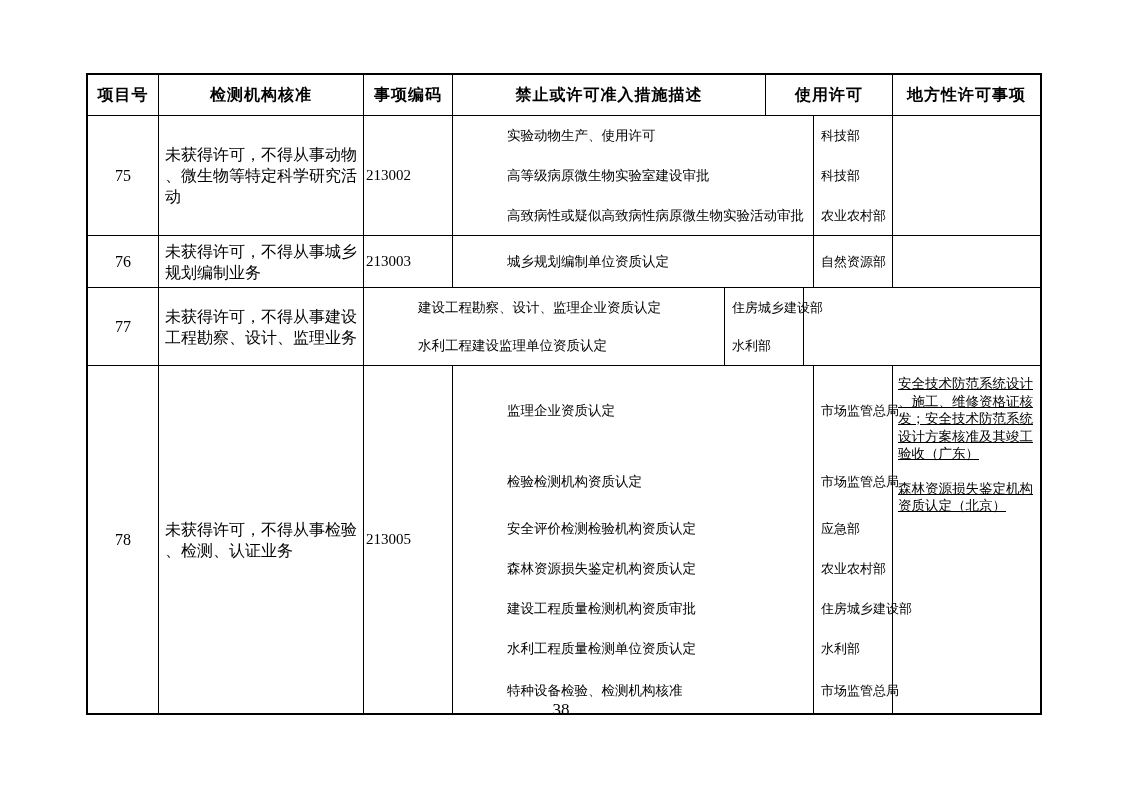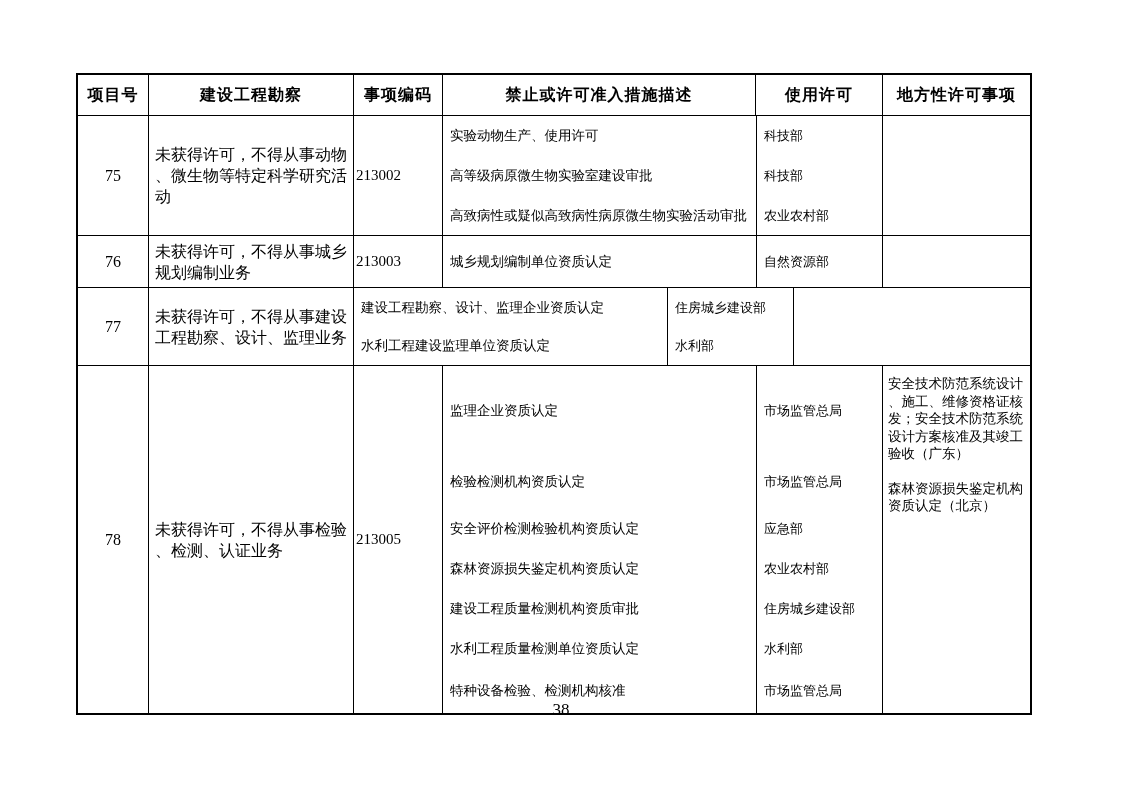--- a/index.html
+++ b/index.html
@@ -5,35 +5,35 @@
   * { margin:0; padding:0; box-sizing:border-box; }
   html,body { background:#e8e8e8; }
   body {
     width:1122px; height:793px; position:relative;
     font-family:"Liberation Serif", serif; color:#000;
   }
   .page {
     position:absolute; inset:0; background:#ffffff;
   }
   .doc-table {
-    position:absolute; left:76px; top:73px; width:956px;
+    position:absolute; left:86px; top:73px; width:956px;
     border:2px solid #000; background:#fff;
   }
   .row { display:flex; border-top:1.5px solid #000; }
   .row:first-child { border-top:none; }
   .cell { border-left:1.5px solid #000; flex-shrink:0; }
   .cell:first-child { border-left:none; }
 
   
   .w-num   { width:70px; }
   .w-item  { width:205px; }
   .w-code  { width:89px; }
   .w-meas  { width:313px; }
   .w-dept  { width:127px; }
-  .w-pairs { width:440px; }
+  .w-pairs { width:440px;padding-left:47px; }
   .w-local { width:148px; }
 
   
   .hdr { height:40px; }
   .hdr .cell {
     display:flex; align-items:center; justify-content:center;
     font-weight:bold; font-size:16px; letter-spacing:1px;
   }
 
   
@@ -57,21 +57,21 @@
     padding:2px 6px 2px 7px; font-size:13.5px; line-height:17px;
     word-break:break-all;
   }
   .pair .dept {
     width:127px; flex-shrink:0; border-left:1.5px solid #000;
     display:flex; align-items:center; padding-left:7px;
     font-size:13px; line-height:17px;
   }
   .c-local {
     padding:9px 4px 20px 5px; font-size:13.5px; line-height:17.5px;
-    line-break:anywhere; word-break:break-all;
+    line-break:anywhere; word-break:break-all;text-decoration:underline;
   }
   .c-local p { margin-bottom:17px; }
 
   .r75 { height:120px; }
   .r76 { height:52px; }
   .r77 { height:78px; }
   .r78 { height:348px; }
 
   .page-number {
     position:absolute; left:0; right:0; top:700px;
@@ -80,21 +80,21 @@
 </style>
 </head>
 <body>
 
 <div class="page">
 
   <div class="doc-table">
 
     <div class="row hdr">
       <div class="cell w-num">项目号</div>
-      <div class="cell w-item">建设工程勘察</div>
+      <div class="cell w-item">检测机构核准</div>
       <div class="cell w-code">事项编码</div>
       <div class="cell w-meas">禁止或许可准入措施描述</div>
       <div class="cell w-dept">使用许可</div>
       <div class="cell w-local">地方性许可事项</div>
     </div>
 
     <div class="row r75">
       <div class="cell w-num c-num">75</div>
       <div class="cell w-item c-item">
           <span>未获得许可，不得从事动物、微生物等特定科学研究活动</span>

